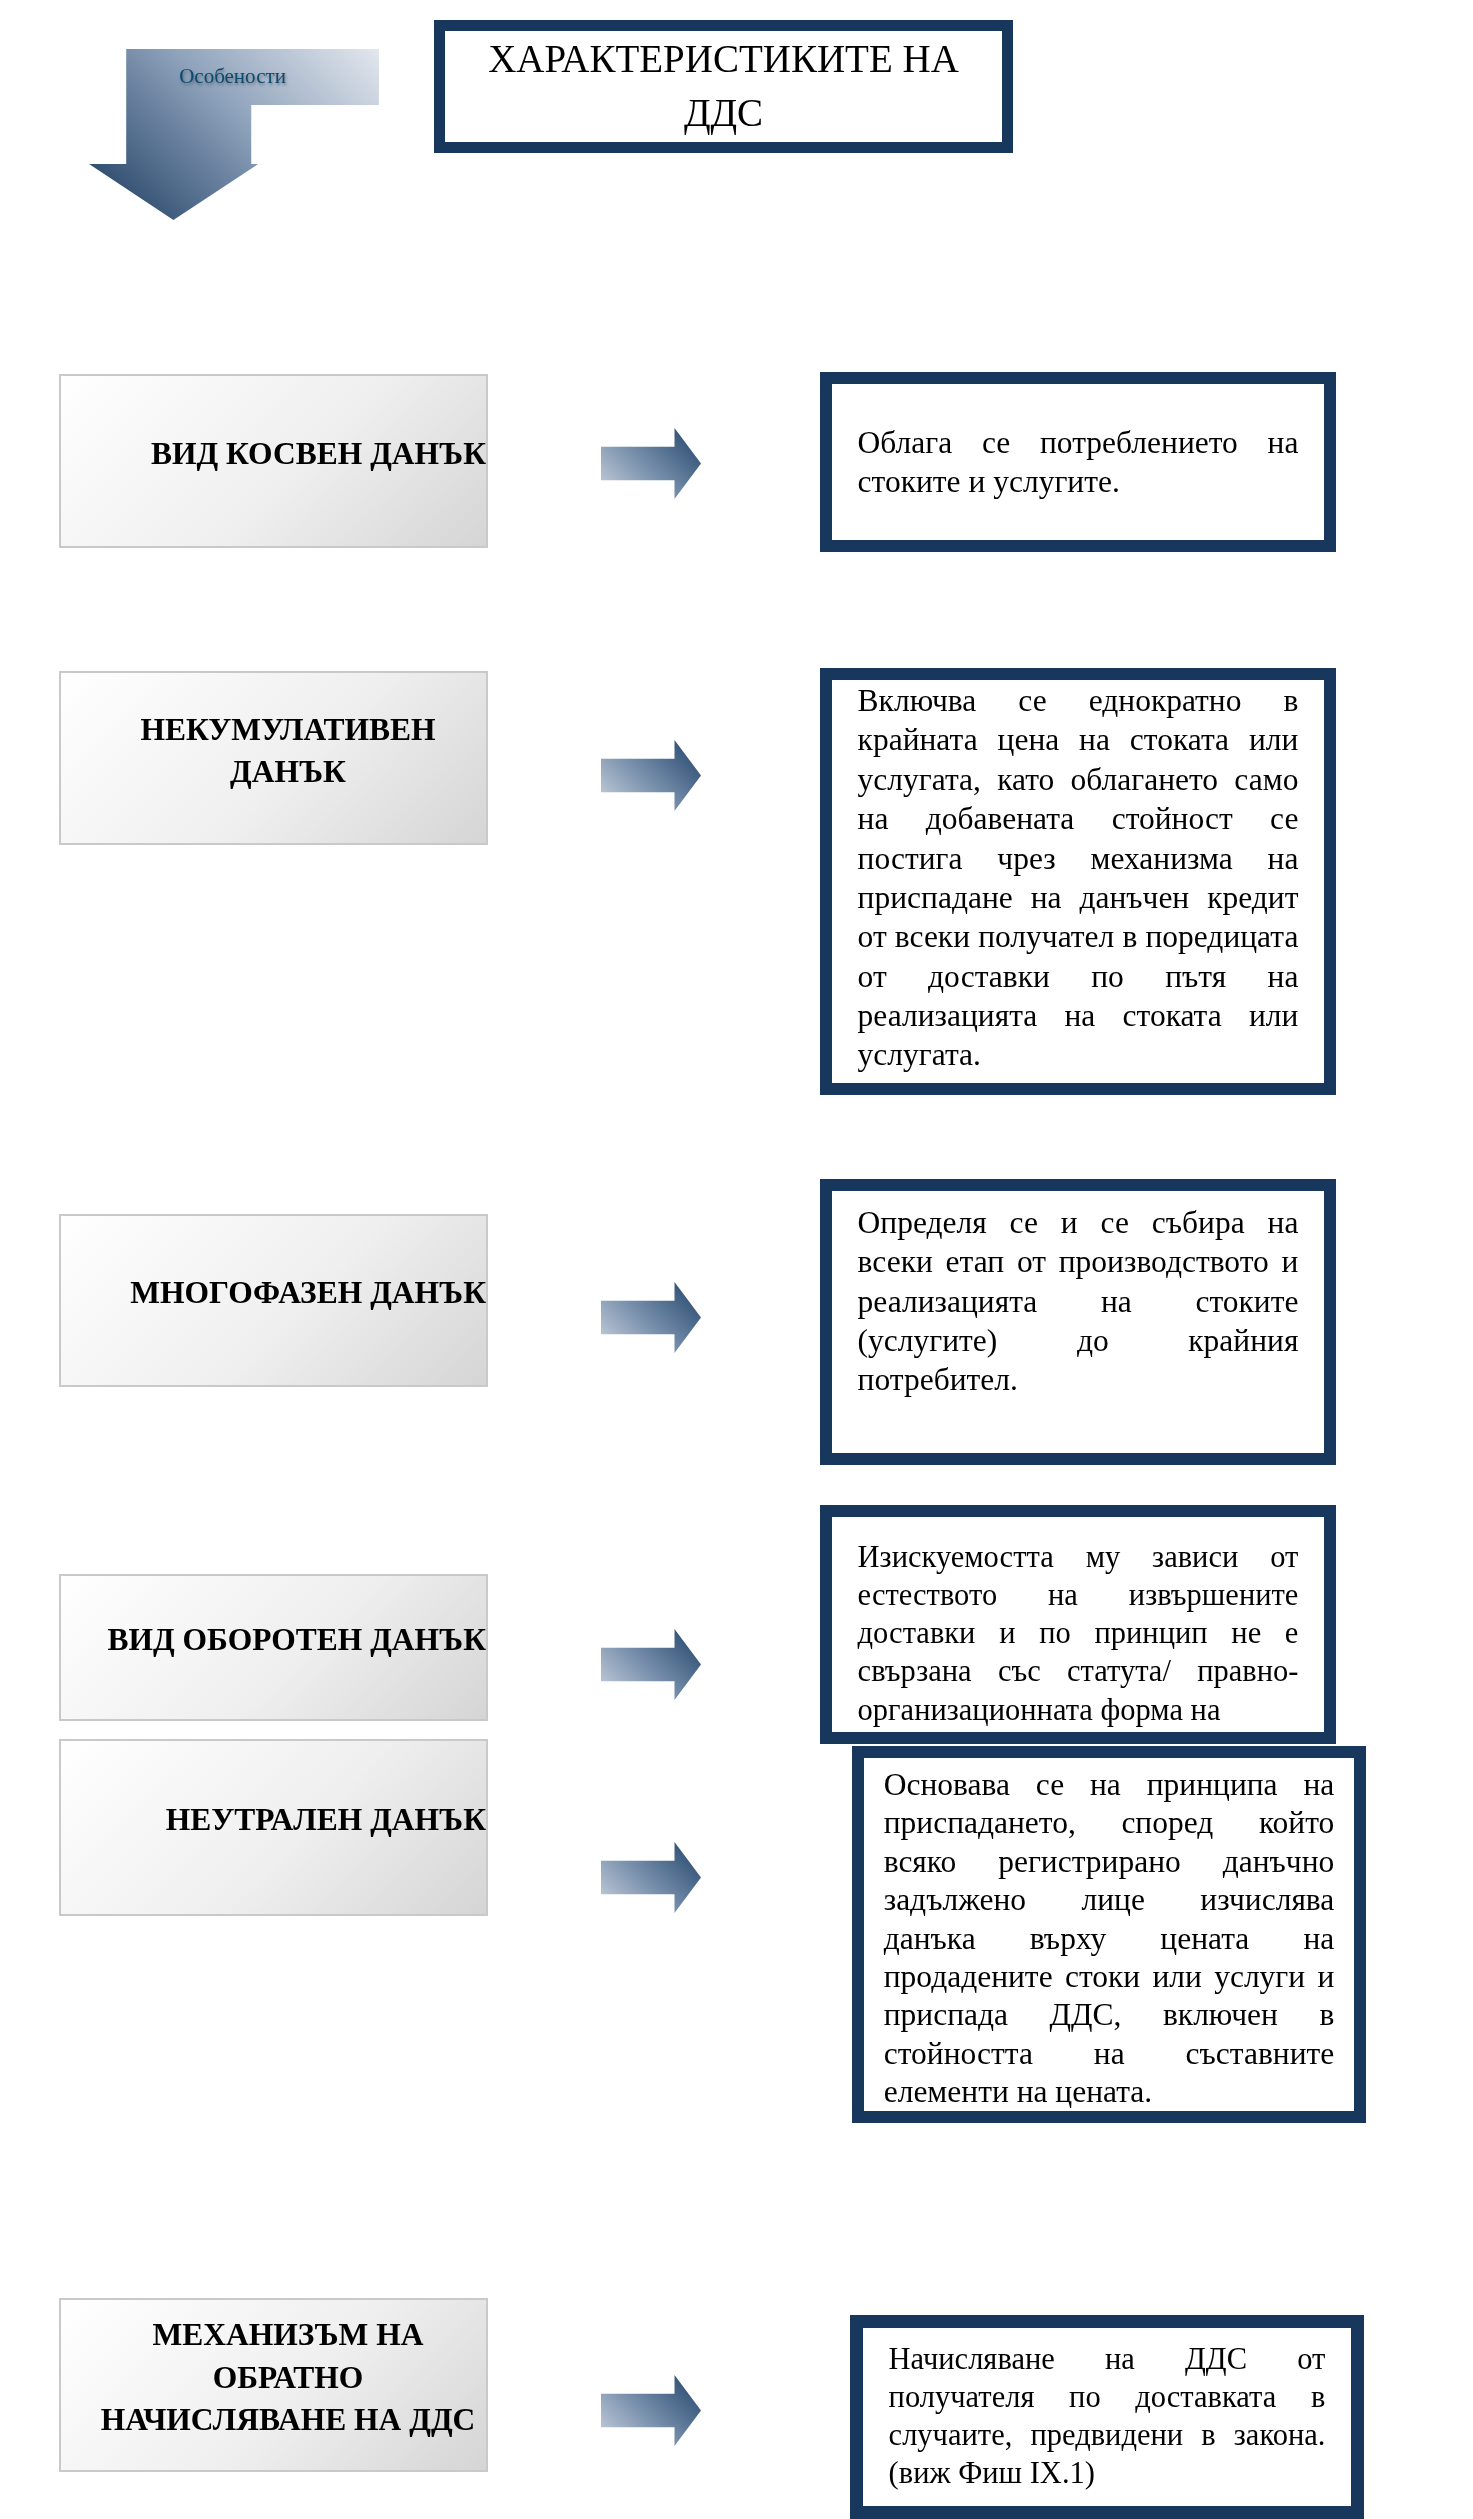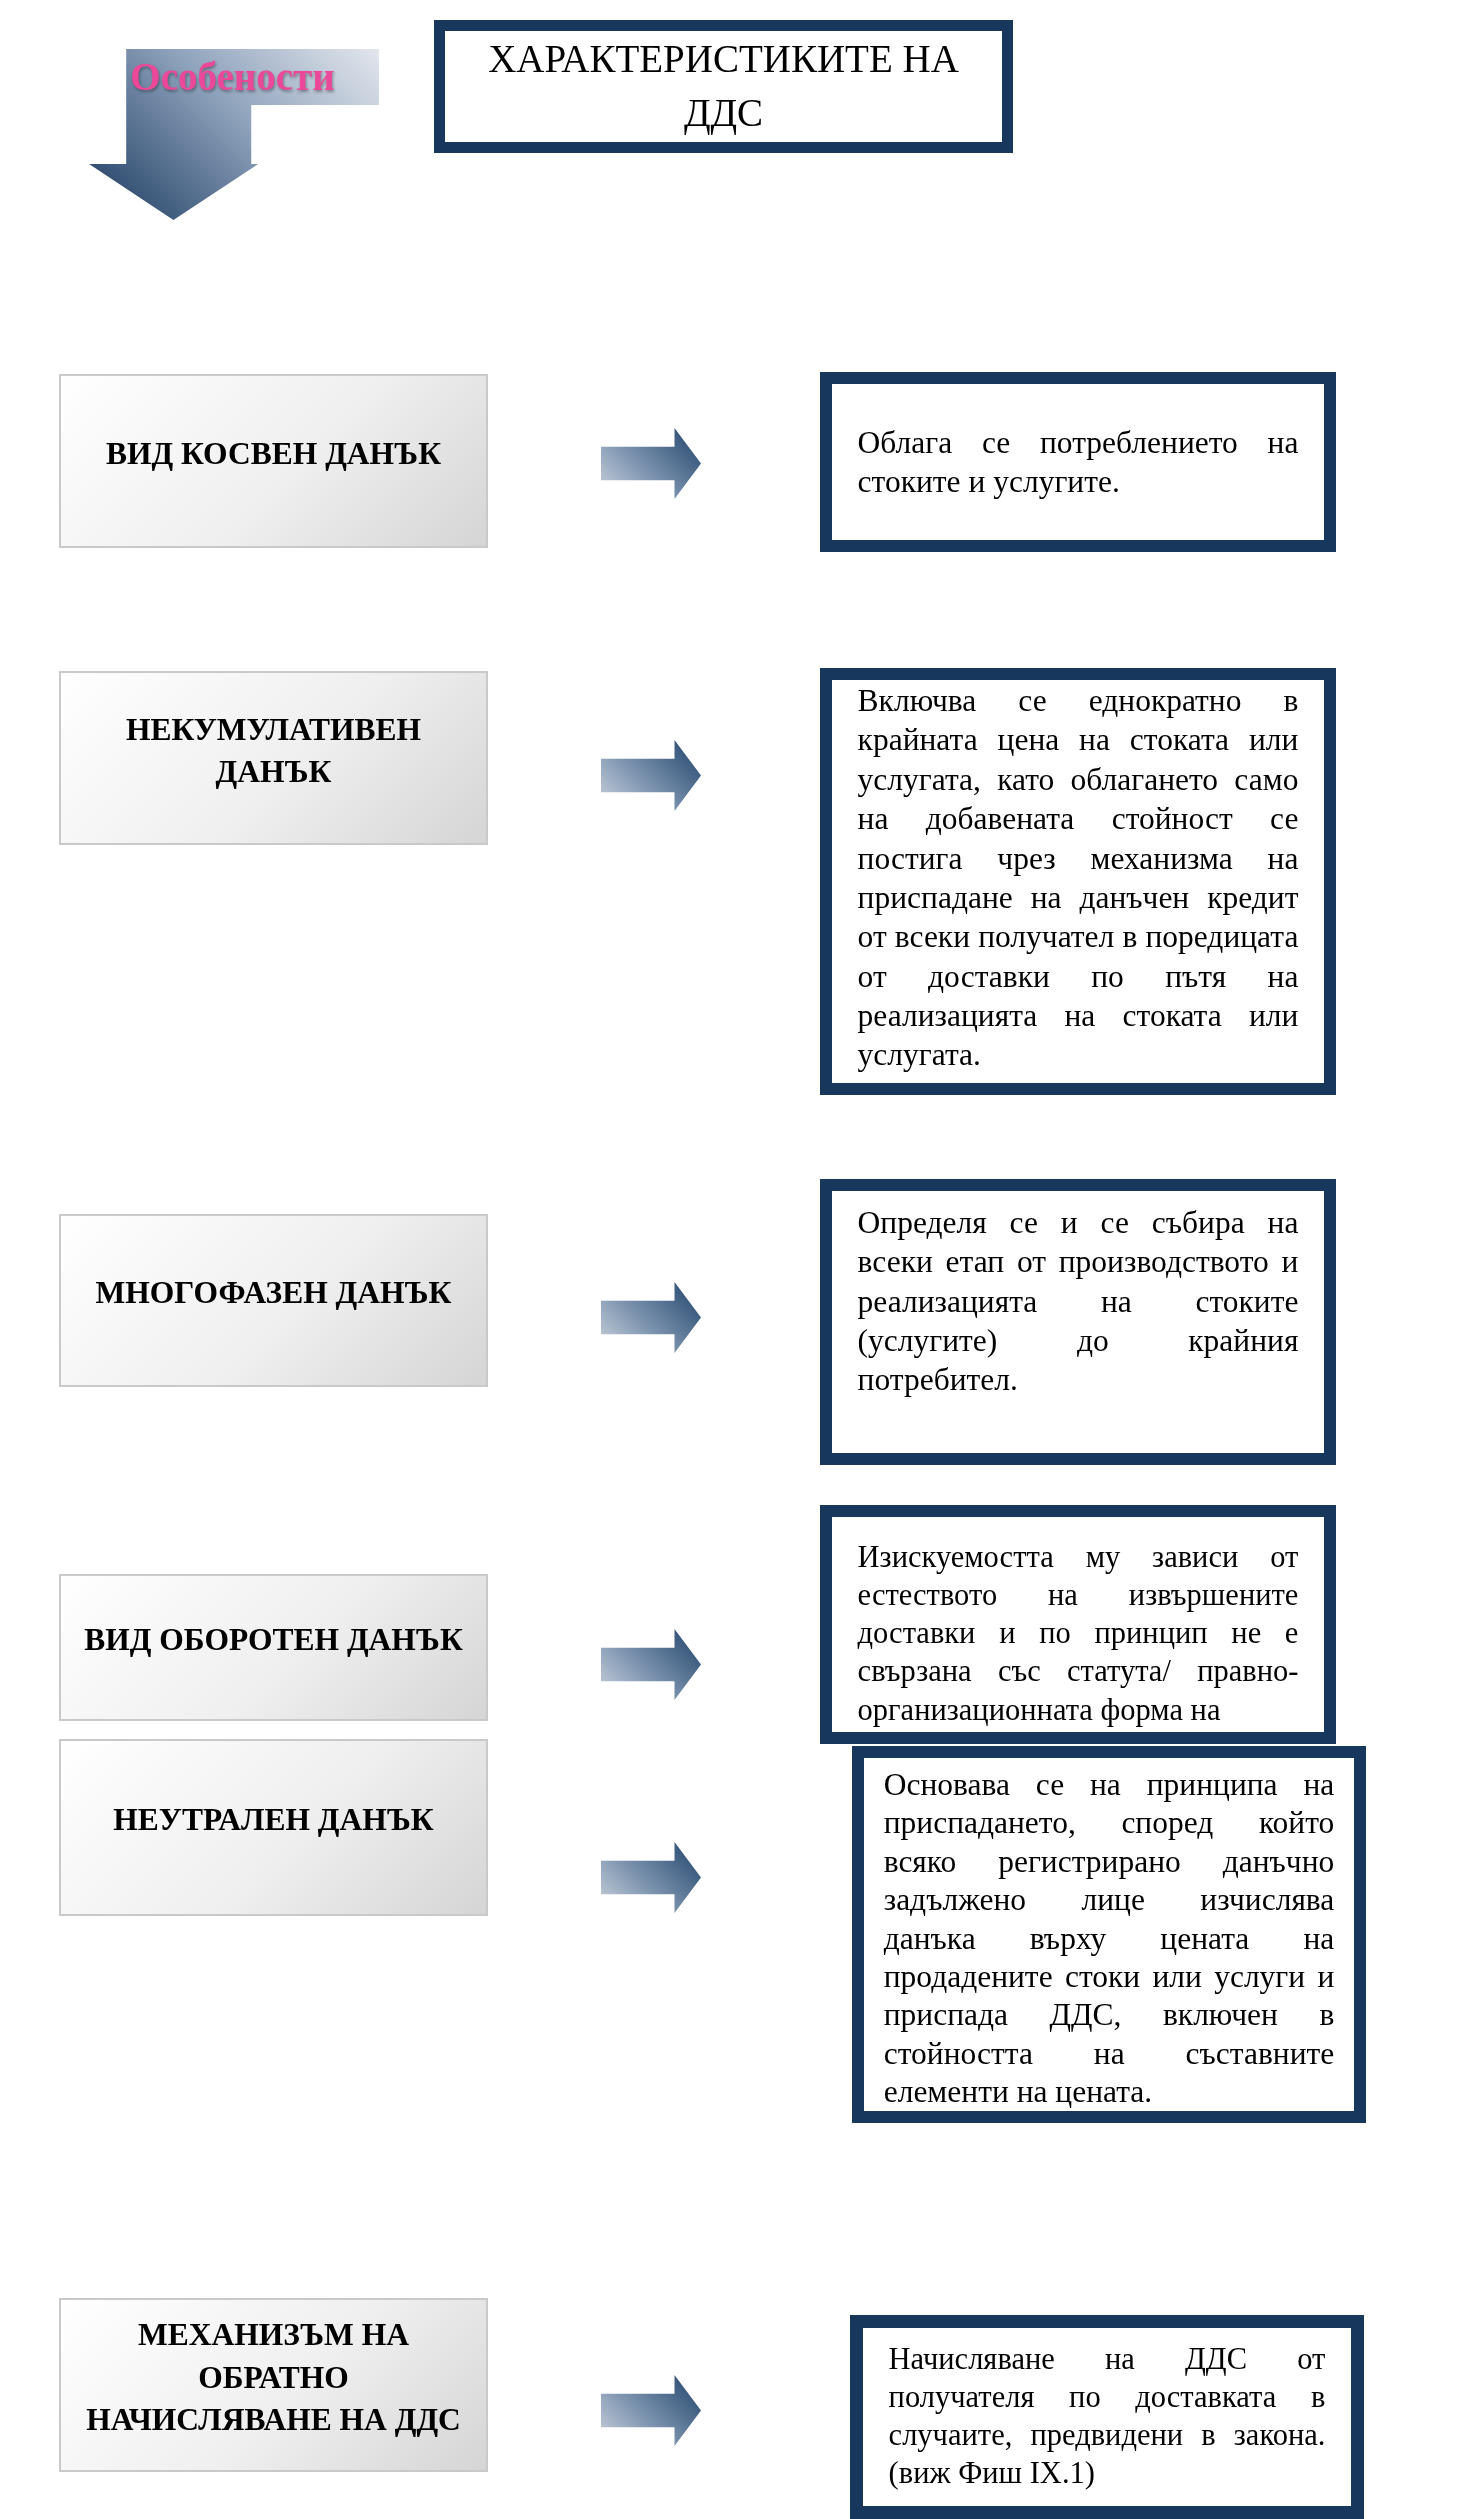--- a/index.html
+++ b/index.html
@@ -28,31 +28,31 @@
   .bent.left .shape{
     background:linear-gradient(225deg,var(--bentarrow-light) 0%,#8FA3BC 45%,var(--navy) 100%);
     clip-path:polygon(13.2% 1.1%,98.3% 1.1%,98.3% 33.1%,55.3% 33.1%,55.3% 66.9%,57.6% 66.9%,29.1% 98.9%,0.7% 66.9%,13.2% 66.9%);
   }
   .bent.right .shape{
     background:linear-gradient(135deg,var(--bentarrow-light) 0%,#8FA3BC 45%,var(--navy) 100%);
     clip-path:polygon(1% 1.1%,85.1% 1.1%,85.1% 66.9%,98.3% 66.9%,70.5% 98.9%,44% 66.9%,57% 66.9%,57% 33.1%,1% 33.1%);
   }
   .bent .arrow-label{
     position:absolute;top:1%;height:32%;display:flex;align-items:center;justify-content:center;
-    color:#ec4899;font-weight:bold;font-size:39px;text-shadow:1px 2px 3px rgba(0,0,0,.35);
+    color:#0c4a6e;font-weight:normal;font-size:21px;text-shadow:1px 2px 3px rgba(0,0,0,.35);
     width:70%;
   }
   .bent.left .arrow-label{left:14%}
   .bent.right .arrow-label{left:1%;width:56%}
   
   .lbox{
     position:absolute;left:59px;width:429px;
     background:linear-gradient(135deg,#ffffff 0%,#EFEFEF 55%,#D5D5D5 100%);
     border:2px solid var(--graybox-edge);
-    display:flex;align-items:center;justify-content:center;text-align:center;
+    display:flex;align-items:center;justify-content:flex-end;text-align:center;
     font-weight:bold;font-size:31.5px;line-height:1.35;padding-bottom:13.8px;
   }
   .lbox .inner{max-width:396px}
   
   .marrow{
     position:absolute;left:601px;width:100px;height:71px;
     background:linear-gradient(45deg,var(--arrow-light) 0%,#7890AC 45%,var(--arrow-dark) 100%);
     clip-path:polygon(0% 26.5%,73.5% 26.5%,73.5% 0%,100% 50%,73.5% 100%,73.5% 73.5%,0% 73.5%);
   }
   

